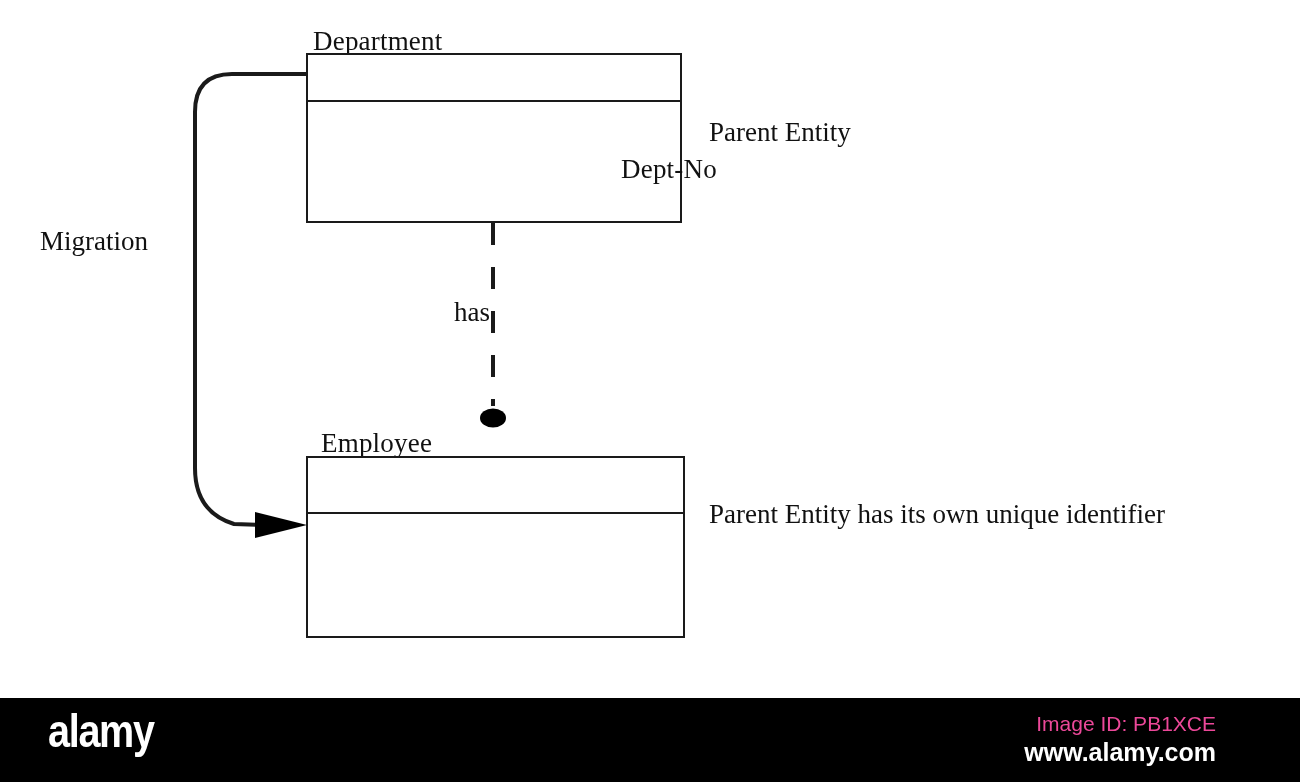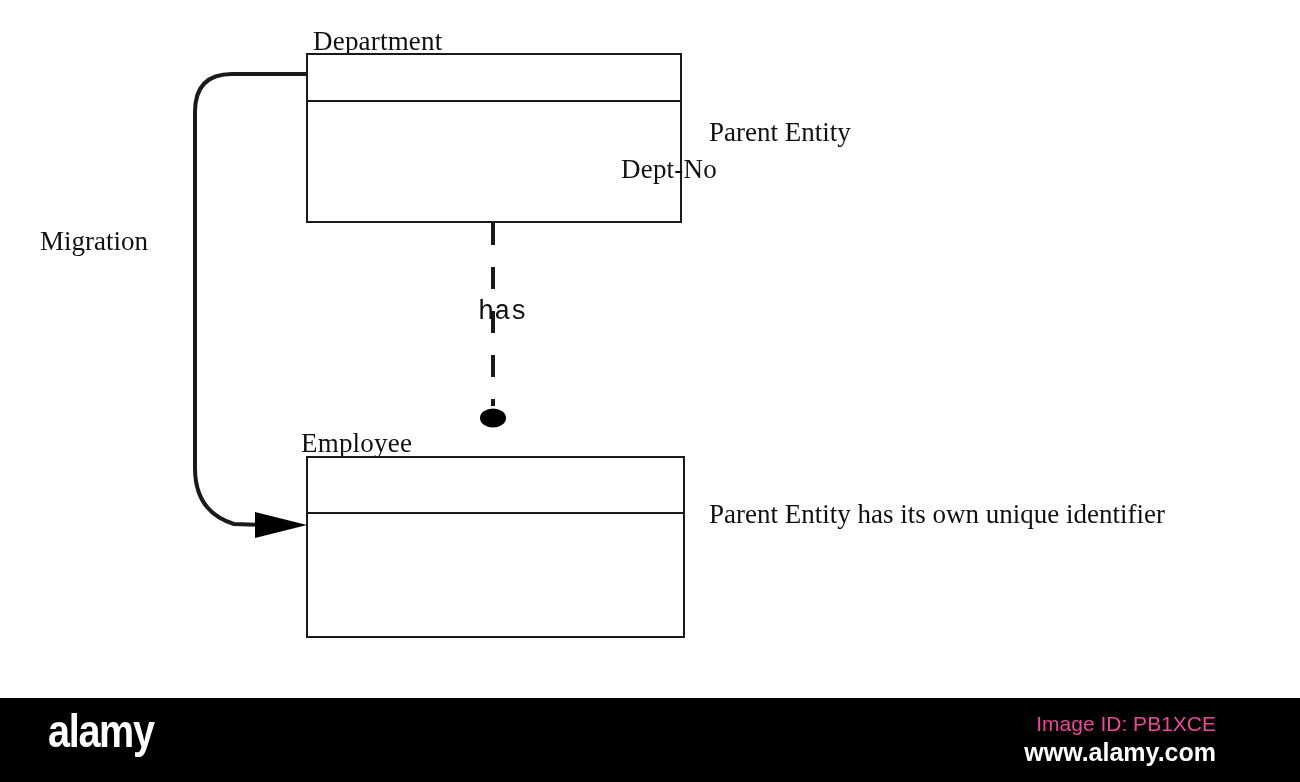--- a/index.html
+++ b/index.html
@@ -59,21 +59,21 @@
     margin-top: 36px;
   }
 
   #dept-box   { left: 306px; top: 53px;  width: 376px; height: 170px; }
   #dept-div   { top: 45px; }
   #dept-title { left: 313px; top: 28px; }
   #dept-pk    { left: 313px; top: 65px; }
 
   #emp-box    { left: 306px; top: 456px; width: 379px; height: 182px; }
   #emp-div    { top: 54px; }
-  #emp-title  { left: 301px; top: 430px; text-align: right; }
+  #emp-title  { left: 321px; top: 430px; text-align: right; }
 
   
   .annotation {
     position: absolute;
     color: #111111;
     font-size: 27px;
     line-height: 35px;
     white-space: nowrap;
   }
   #parent-label { left: 709px; top: 115px; }
@@ -157,21 +157,21 @@
       <div class="attr" id="dept-pk">Dept-No</div>
     </div>
 
     <div class="entity-title" id="emp-title">Employee</div>
 
     <div class="entity" id="emp-box">
       <div class="divider" id="emp-div"></div>
 
     </div>
 
-    <div class="annotation" style="left:478px; top:295px;font-family:Liberation Mono, monospace;">has</div>
+    <div class="annotation" style="left:454px; top:295px;">has</div>
 
     <div class="annotation" id="migration-label">Migration</div>
 
     <div class="annotation" id="parent-label">Parent Entity</div>
 
     <div class="annotation" id="child-label">
       <div>Parent Entity has its own unique identifier</div>
     </div>
 
   </div>

